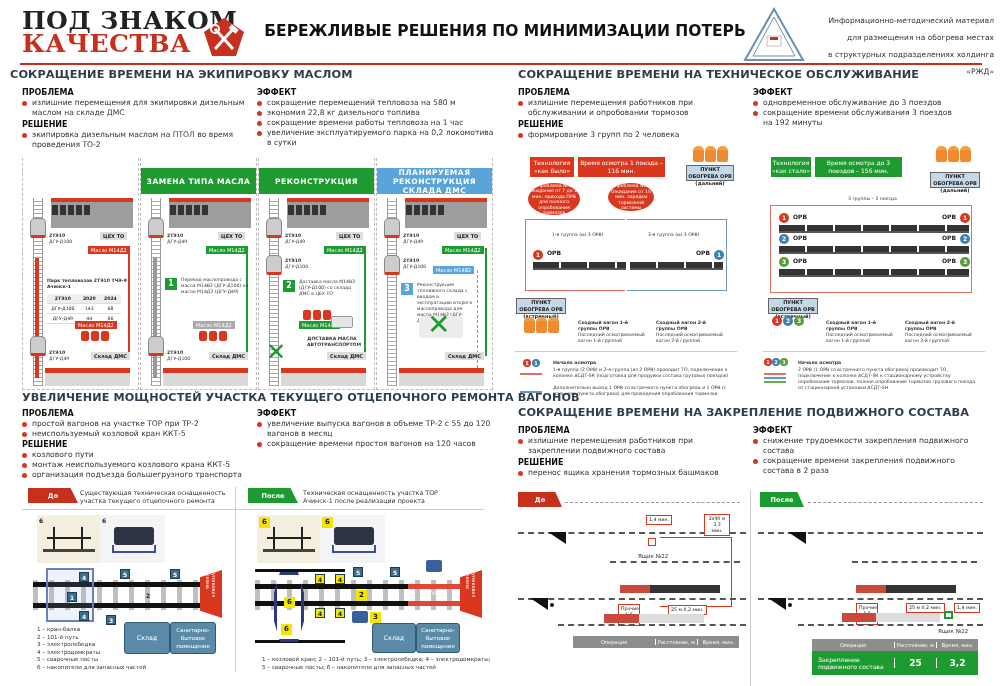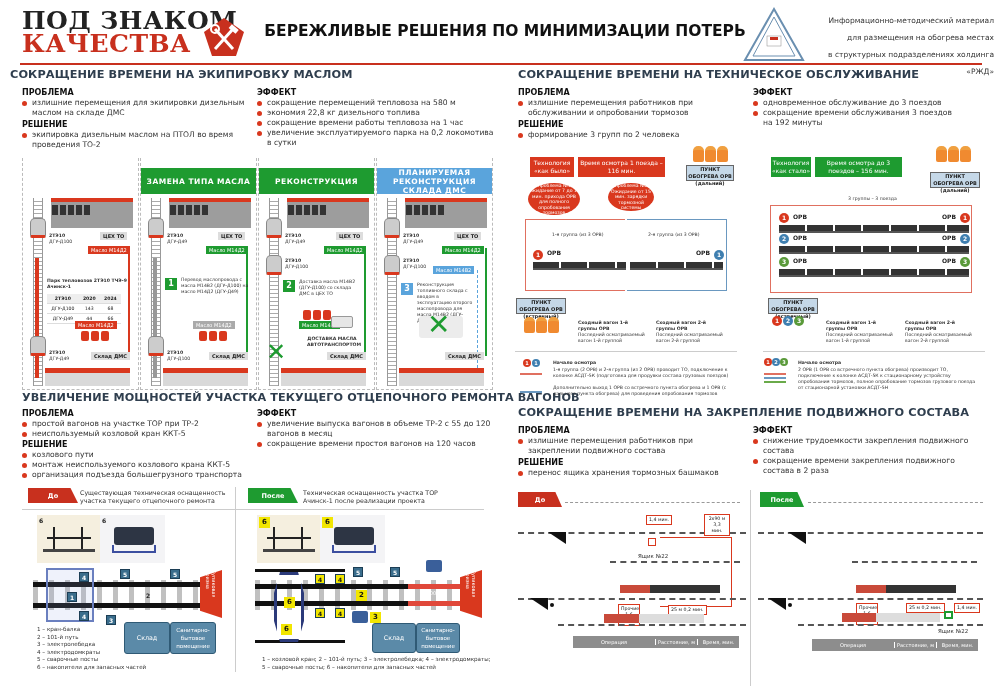--- a/index.html
+++ b/index.html
@@ -495,13 +495,18 @@
 <div class="abs" style="left:842px;top:613px;width:98px;height:9px;background:linear-gradient(90deg,#c94a3a 0 35%,#ddd 35% 100%)"></div>
 <div class="abs" style="left:944px;top:611px;width:9px;height:8px;border:2px solid #1e9b30"></div>
 <div class="dash" style="left:798px;top:624px;width:185px"></div>
 <div class="small abs" style="left:938px;top:628px;font-size:5.5px">Ящик №22</div>
 <div class="optable" style="left:812px;top:639px;width:166px">
   <div class="hd">
       <div class="c" style="width:82px;border:none">Операция</div>
       <div class="c" style="width:42px">Расстояние, м</div>
       <div class="c" style="width:42px">Время, мин.</div>
     </div>
+  <div class="bd" style="background:#1e9b30">
+      <div style="width:82px;padding-left:6px;font-size:6px;line-height:7px">Закрепление подвижного состава</div>
+      <div class="c" style="width:42px;font-size:9px;font-weight:bold">25</div>
+      <div class="c" style="width:42px;font-size:9px;font-weight:bold">3,2</div>
+    </div>
 </div>
 
 </body></html>

